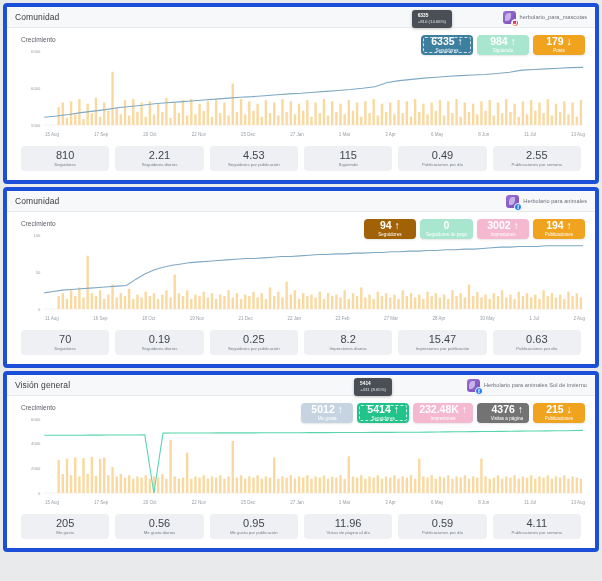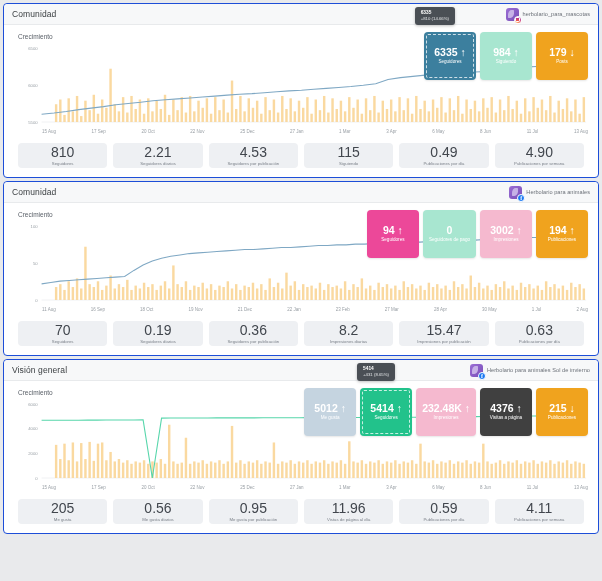--- a/index.html
+++ b/index.html
@@ -7,21 +7,21 @@
     margin: 0; padding: 0;
     width: 602px; height: 581px;
     background: #e9eaec;
     font-family: "Liberation Sans", sans-serif;
     overflow: hidden;
   }
   .page { width: 602px; height: 581px; position: relative; }
 
   .panel {
     background: #ffffff;
-    border: 1px solid #1d4ed8;
+    border: 4px solid #1d4ed8;
     border-radius: 4px;
     margin: 3px 3px 0 3px;
     position: relative;
     overflow: visible;
   }
   .panel-head {
     height: 21px;
     background: #f7f8f9;
     border-bottom: 1px solid #e8eaec;
     display: flex;
@@ -85,21 +85,21 @@
   
   .pills {
     position: absolute;
     right: 10px; top: 28px;
     display: flex;
     gap: 4px;
     z-index: 4;
   }
   .pill {
     min-width: 52px;
-    height: 48px;
+    height: 20px;
     border-radius: 4px;
     display: flex; flex-direction: column;
     align-items: center; justify-content: center;
     padding: 0 6px;
     box-shadow: 0 1px 2px rgba(0,0,0,.10);
   }
   .pill .pv {
     font-size: 10.5px; font-weight: 700; line-height: 1;
     white-space: nowrap;
   }
@@ -138,21 +138,21 @@
     padding: 0 6px 2px 6px;
   }
   .stat {
     flex: 1;
     background: #eef0f3;
     border-radius: 4px;
     height: 25px;
     display: flex; flex-direction: column;
     align-items: center; justify-content: center;
   }
-  .stat .sv { font-size: 14px; color: #41464d; line-height: 1; }
+  .stat .sv { font-size: 11px; color: #41464d; line-height: 1; }
   .stat .sl { font-size: 4.3px; color: #7b8189; margin-top: 2.5px; line-height: 1; }
 
   .ylab { font-size: 4.3px; fill: #9aa0a6; font-family: "Liberation Sans", sans-serif; }
 </style>
 </head>
 <body>
 
 <div class="page" id="root">
     <div class="panel">
       <div class="panel-head">
@@ -352,41 +352,41 @@
           </div>
           <div class="stat">
             <div class="sv">115</div>
             <div class="sl">Siguiendo</div>
           </div>
           <div class="stat">
             <div class="sv">0.49</div>
             <div class="sl">Publicaciones por día</div>
           </div>
           <div class="stat">
-            <div class="sv">4.90</div>
+            <div class="sv">2.55</div>
             <div class="sl">Publicaciones por semana</div>
           </div>
         </div>
       </div>
     </div>
     <div class="panel">
       <div class="panel-head">
         <div class="panel-title">Comunidad</div>
         <div class="account">
           <div class="avatar">
             <div class="leaf"></div>
             <div class="badge fb"></div>
           </div>
           <div class="account-name">Herbolario para animales</div>
         </div>
       </div>
       <div class="panel-body">
         <div class="growth-label">Crecimiento</div>
         <div class="pills">
-          <div class="pill" style="background: #ec4899;">
+          <div class="pill" style="background: #a16207;">
             <div class="pv" style="color: rgb(255, 255, 255);">94 ↑</div>
             <div class="pl" style="color: rgb(255, 255, 255);">Seguidores</div>
           </div>
           <div class="pill" style="background: rgb(168, 230, 208);">
             <div class="pv" style="color: rgb(255, 255, 255);">0</div>
             <div class="pl" style="color: rgb(255, 255, 255);">Seguidores de pago</div>
           </div>
           <div class="pill" style="background: rgb(245, 185, 207);">
             <div class="pv" style="color: rgb(255, 255, 255);">3002 ↑</div>
             <div class="pl" style="color: rgb(255, 255, 255);">Impresiones</div>
@@ -551,21 +551,21 @@
         <div class="stats">
           <div class="stat">
             <div class="sv">70</div>
             <div class="sl">Seguidores</div>
           </div>
           <div class="stat">
             <div class="sv">0.19</div>
             <div class="sl">Seguidores diarios</div>
           </div>
           <div class="stat">
-            <div class="sv">0.36</div>
+            <div class="sv">0.25</div>
             <div class="sl">Seguidores por publicación</div>
           </div>
           <div class="stat">
             <div class="sv">8.2</div>
             <div class="sl">Impresiones diarias</div>
           </div>
           <div class="stat">
             <div class="sv">15.47</div>
             <div class="sl">Impresiones por publicación</div>
           </div>
@@ -599,21 +599,21 @@
             <div class="pl" style="color: rgb(255, 255, 255);">Me gusta</div>
           </div>
           <div class="pill sel" style="background: rgb(34, 194, 139);">
             <div class="pv" style="color: rgb(255, 255, 255);">5414 ↑</div>
             <div class="pl" style="color: rgb(255, 255, 255);">Seguidores</div>
           </div>
           <div class="pill" style="background: rgb(245, 185, 207);">
             <div class="pv" style="color: rgb(255, 255, 255);">232.48K ↑</div>
             <div class="pl" style="color: rgb(255, 255, 255);">Impresiones</div>
           </div>
-          <div class="pill" style="background: #404040;">
+          <div class="pill" style="background: #737373; align-items: flex-end;">
             <div class="pv" style="color: rgb(255, 255, 255);">4376 ↑</div>
             <div class="pl" style="color: rgb(255, 255, 255);">Visitas a página</div>
           </div>
           <div class="pill" style="background: rgb(240, 163, 30);">
             <div class="pv" style="color: rgb(255, 255, 255);">215 ↓</div>
             <div class="pl" style="color: rgb(255, 255, 255);">Publicaciones</div>
           </div>
         </div>
         <div class="chart-wrap">
           <svg class="chart-svg" viewBox="0 0 586 86" preserveAspectRatio="none">

